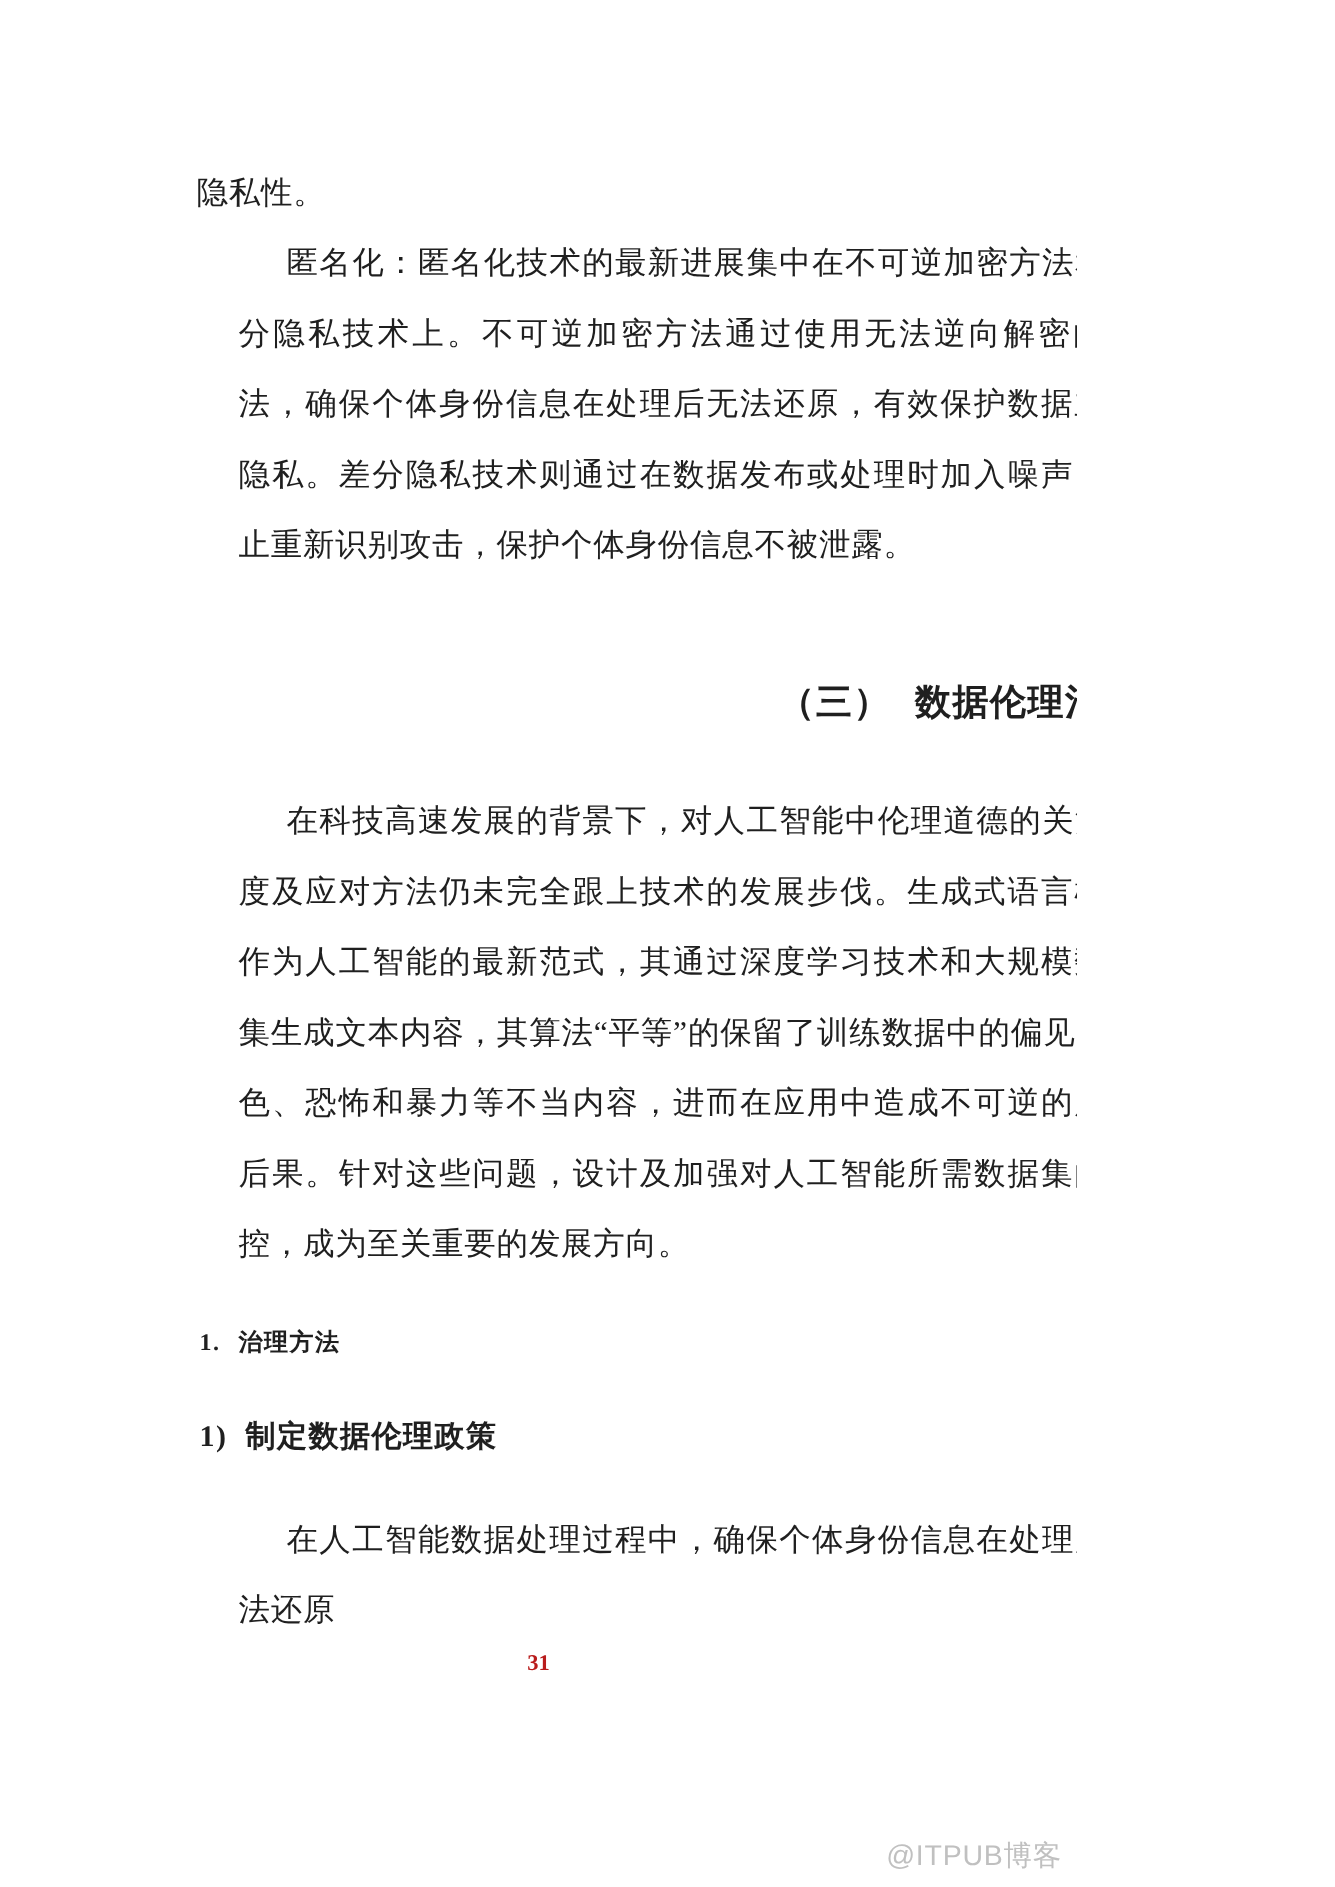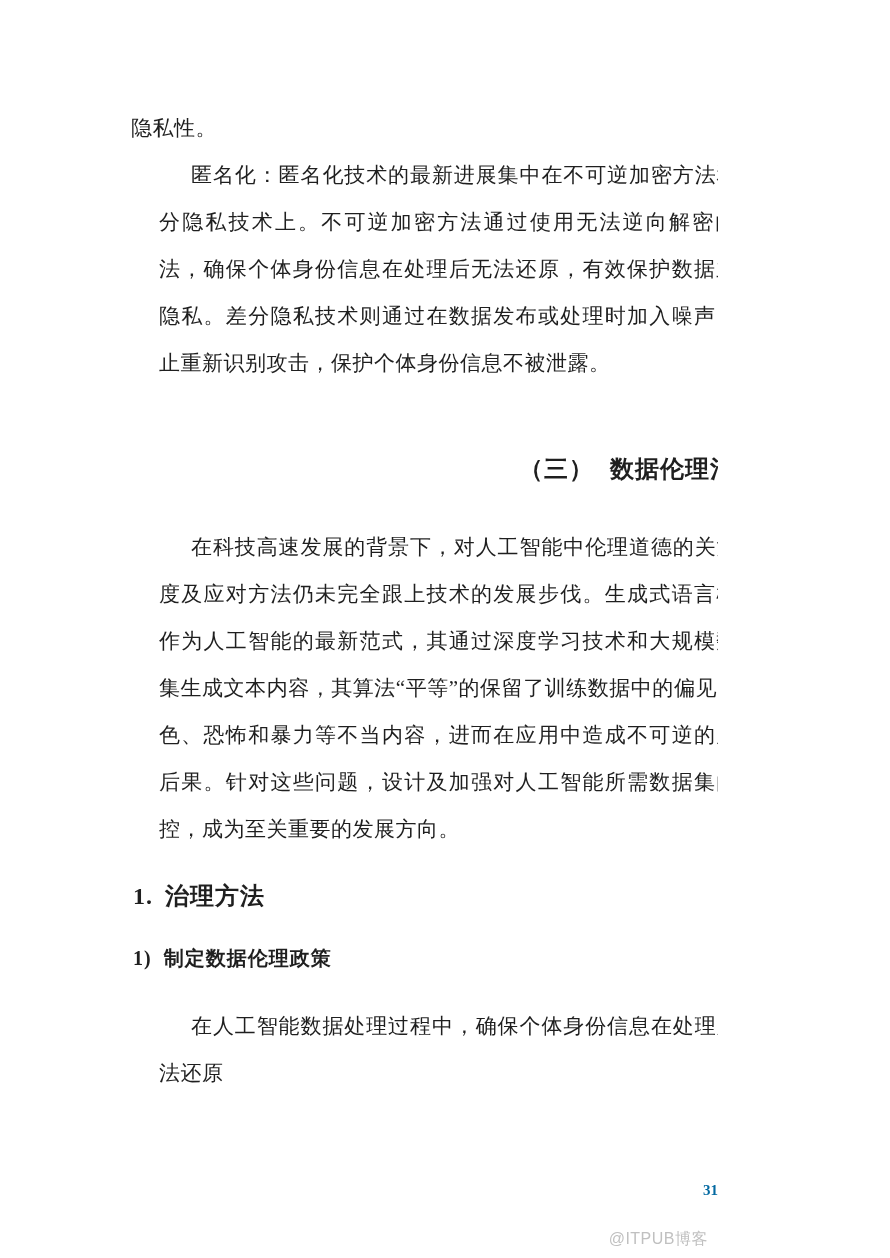--- a/index.html
+++ b/index.html
@@ -44,21 +44,21 @@
     text-align: right;
   }
   .h-section .h-num {
     margin-right: 16px;
   }
   .p-ethics {
     margin-top: 30px;
   }
   .h-sub1 {
     margin: 20px 0 0 2px;
-    font-size: 24px;
+    font-size: 16px;
     line-height: 46px;
     font-weight: 600;
     letter-spacing: 1px;
   }
   .h-sub1 .h-num {
     margin-right: 12px;
     font-weight: 700;
   }
   .h-sub2 {
     margin: 16px 0 0 2px;
@@ -70,32 +70,32 @@
   .h-sub2 .h-num {
     margin-right: 12px;
   }
   .p-policy {
     margin-top: 22px;
   }
   .page-number {
     position: absolute;
     left: 0;
     right: 0;
-    top: 1182px;
-    text-align: right;
+    top: 1101px;
+    text-align: center;
     font-size: 15px;
     font-weight: 600;
-    color: #0369a1;
+    color: #b91c1c;
     font-family: "Liberation Serif", serif;
   }
   .watermark {
     position: absolute;
     right: 10px;
     bottom: 8px;
-    font-size: 16px;
+    font-size: 19px;
     color: #c0c0c0;
     font-family: "Liberation Sans", sans-serif;
     letter-spacing: 0.5px;
   }
 </style>
 </head>
 <body>
 
 <div class="page">
 

